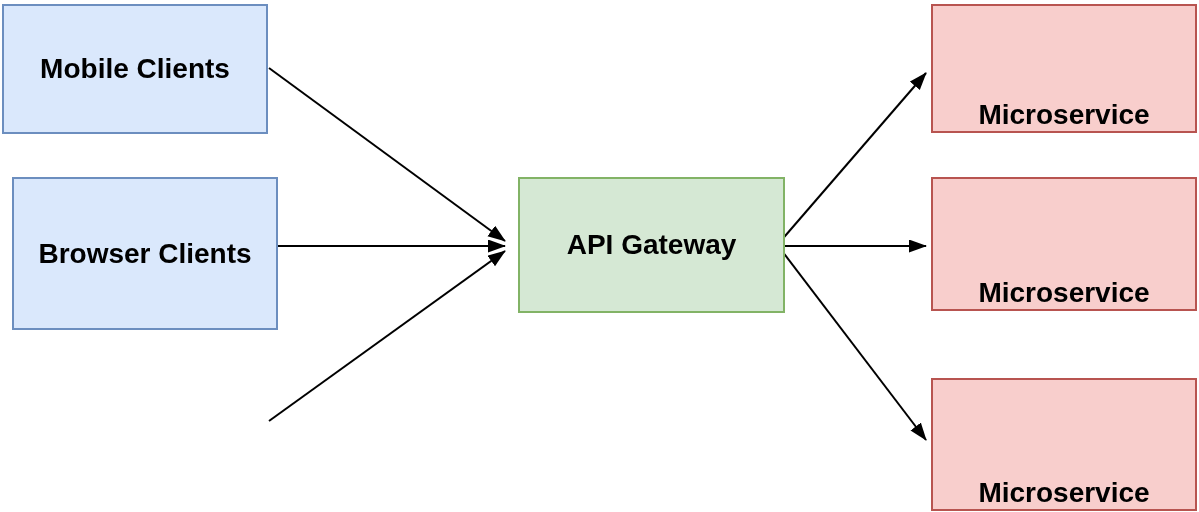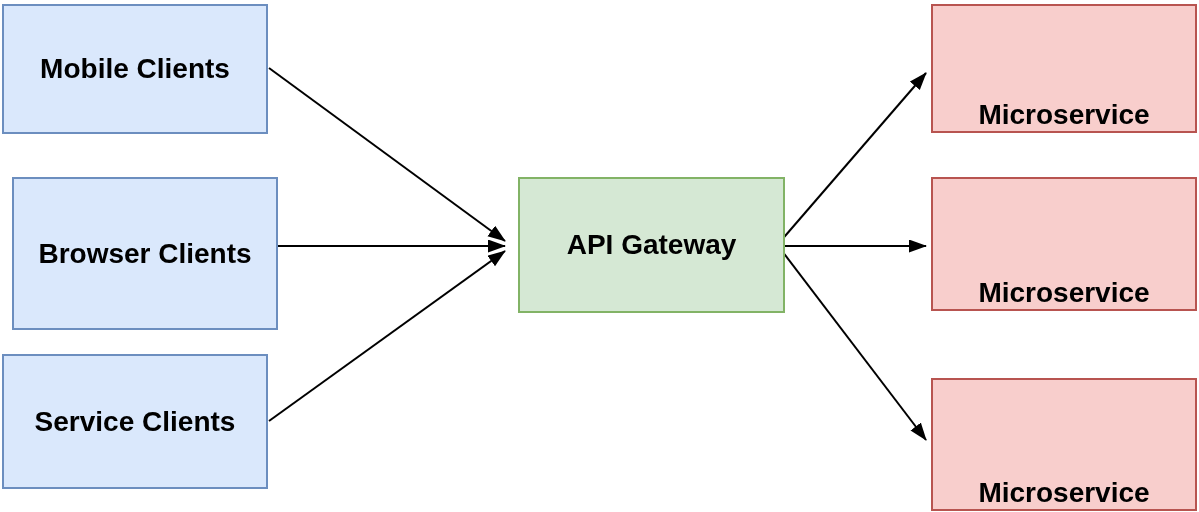--- a/index.html
+++ b/index.html
@@ -80,23 +80,20 @@
   </svg>
 
   <div id="mobile-clients" class="node node-client">
     <span>Mobile Clients</span>
   </div>
 
   <div id="browser-clients" class="node node-client">
     <span>Browser Clients</span>
   </div>
 
-  <div id="service-clients" class="node node-client">
-    <span>Service Clients</span>
-  </div>
 
   <div id="api-gateway" class="node node-gateway">
     <span>API Gateway</span>
   </div>
 
   <div id="microservice-1" class="node node-microservice">
     <span>Microservice</span>
   </div>
 
   <div id="microservice-2" class="node node-microservice">

